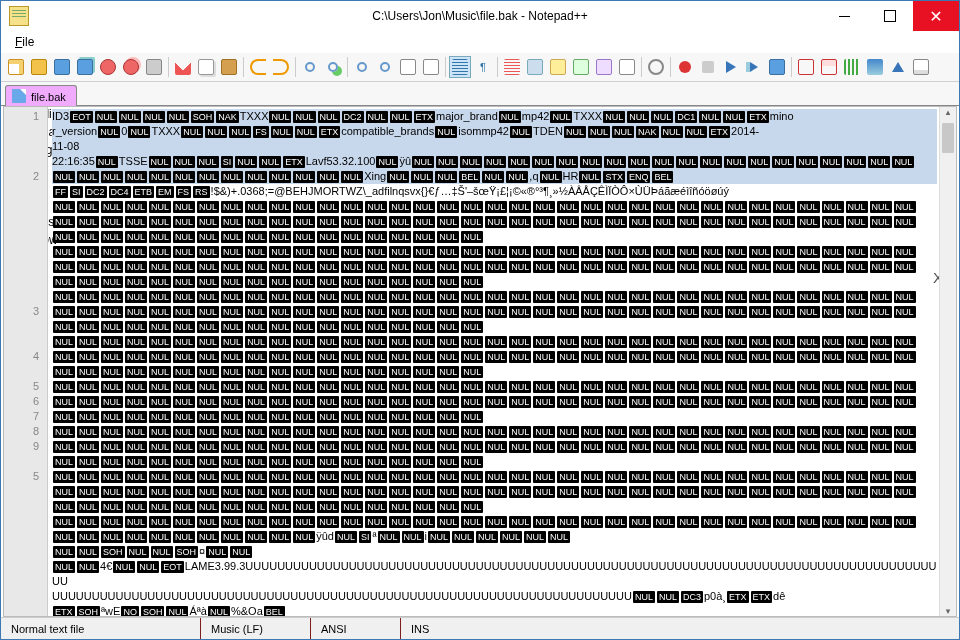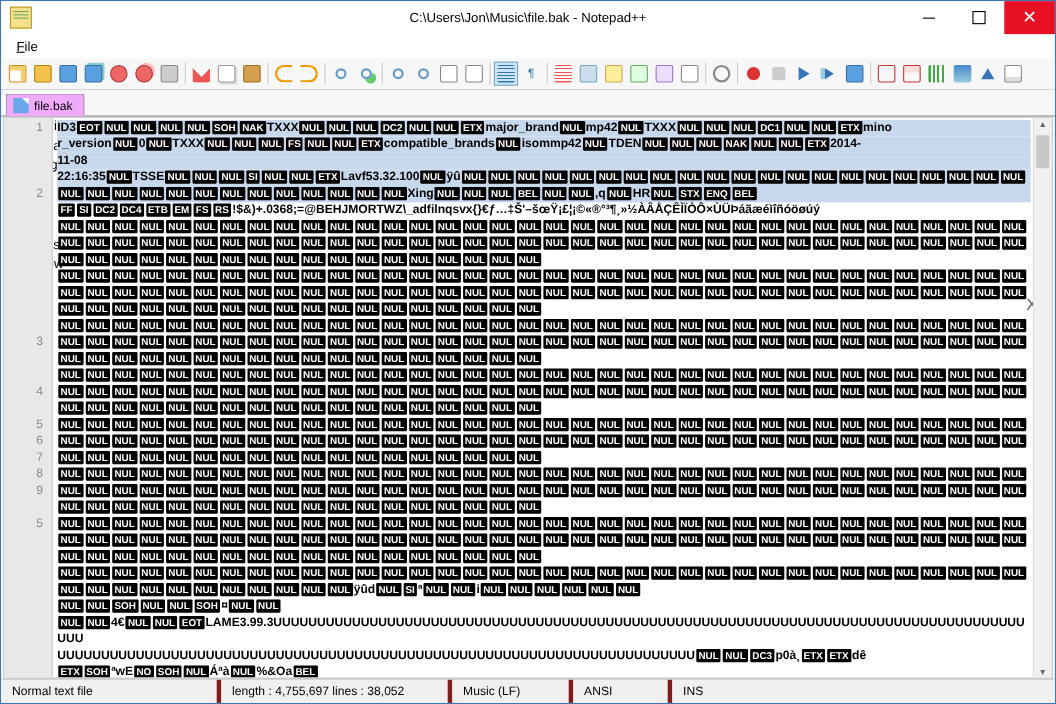--- a/index.html
+++ b/index.html
@@ -31,31 +31,31 @@
 
 .tabstrip { display:flex; align-items:flex-end; padding-left:4px; height:24px; background:#f7f7f7; border-bottom:1px solid #888; }
 .tab { display:flex; align-items:flex-end; padding:3px 10px 3px 6px; font-size:11px; border:1px solid #888; border-bottom:none; background:#f0abfc; position:relative; top:1px; border-radius:3px 3px 0 0; }
 .tab .dicon{ width:14px; height:14px; background:#6aa9e9; margin-right:5px; border-radius:1px; position:relative; }
 .tab .dicon::after{content:"";position:absolute;right:0;top:0;border:3px solid #fff;border-left-color:transparent;border-bottom-color:transparent;}
 
 
 .editor-wrap { flex:1; display:flex; position:relative; border:1px solid #bbb; margin:0 2px; overflow:hidden; }
 .gutter { width:44px; background:#e8e8e8; border-right:1px solid #ccc; font-size:11px; color:#888; font-family:"Courier New",monospace; padding-top:2px; text-align:right; }
 .gutter div { padding-right:8px; height:15px; line-height:15px; }
-.editor { flex:1; font-family:"Courier New",monospace; font-size:11px; line-height:15px; color:#000; white-space:pre-wrap; word-break:break-all; padding:2px 2px 20px 4px; overflow:hidden;font-weight:bold; }
+.editor { flex:1; font-family:"Courier New",monospace; font-size:11px; line-height:15px; color:#000; white-space:pre-wrap; word-break:break-all; padding:2px 2px 20px 4px; overflow:hidden; }
 .editor .sel { background:#c8d8ec; }
 .cc { display:inline-block; background:#000; color:#fff; font-size:9px; padding:0 2px; margin:0 1px; border-radius:1px; font-family:Arial,sans-serif; vertical-align:middle; line-height:12px; }
 .vscroll { width:17px; background:#f0f0f0; border-left:1px solid #ddd; position:relative; }
 .vscroll::before { content:"▴"; position:absolute; top:0; left:0; right:0; text-align:center; font-size:9px; color:#666; }
 .vscroll::after { content:"▾"; position:absolute; bottom:0; left:0; right:0; text-align:center; font-size:9px; color:#666; }
 .vscroll .thumb { position:absolute; top:16px; left:2px; right:2px; height:30px; background:#c8c8c8; border-radius:1px; }
 
 
 .status { display:flex; align-items:center; font-size:11px; height:22px; background:#f0f0f0; border-top:1px solid #ccc; }
-.status > div { padding:0 10px; border-right:4px solid #7f1d1d; height:100%; display:flex; align-items:center; }
+.status > div { padding:0 10px; border-right:1px solid #7f1d1d; height:100%; display:flex; align-items:center; }
 </style>
 </head>
 <body>
 
 <div class="titlebar">
   <div class="icon-np"></div>
   <div class="title">C:\Users\Jon\Music\file.bak - Notepad++</div>
   <div class="winbtns">
     <div class="wb min"></div>
     <div class="wb max"></div>
@@ -243,17 +243,16 @@
       <div></div>
     </div>
   <div class="editor" id="editor"><div class="sel">ID3<span class="cc">EOT</span><span class="cc">NUL</span><span class="cc">NUL</span><span class="cc">NUL</span><span class="cc">NUL</span><span class="cc">SOH</span><span class="cc">NAK</span>TXXX<span class="cc">NUL</span><span class="cc">NUL</span><span class="cc">NUL</span><span class="cc">DC2</span><span class="cc">NUL</span><span class="cc">NUL</span><span class="cc">ETX</span>major_brand<span class="cc">NUL</span>mp42<span class="cc">NUL</span>TXXX<span class="cc">NUL</span><span class="cc">NUL</span><span class="cc">NUL</span><span class="cc">DC1</span><span class="cc">NUL</span><span class="cc">NUL</span><span class="cc">ETX</span>mino</div><div class="sel">r_version<span class="cc">NUL</span>0<span class="cc">NUL</span>TXXX<span class="cc">NUL</span><span class="cc">NUL</span><span class="cc">NUL</span><span class="cc">FS</span><span class="cc">NUL</span><span class="cc">NUL</span><span class="cc">ETX</span>compatible_brands<span class="cc">NUL</span>isommp42<span class="cc">NUL</span>TDEN<span class="cc">NUL</span><span class="cc">NUL</span><span class="cc">NUL</span><span class="cc">NAK</span><span class="cc">NUL</span><span class="cc">NUL</span><span class="cc">ETX</span>2014-</div><div class="sel">11-08</div><div class="sel">22:16:35<span class="cc">NUL</span>TSSE<span class="cc">NUL</span><span class="cc">NUL</span><span class="cc">NUL</span><span class="cc">SI</span><span class="cc">NUL</span><span class="cc">NUL</span><span class="cc">ETX</span>Lavf53.32.100<span class="cc">NUL</span>ÿû<span class="cc">NUL</span><span class="cc">NUL</span><span class="cc">NUL</span><span class="cc">NUL</span><span class="cc">NUL</span><span class="cc">NUL</span><span class="cc">NUL</span><span class="cc">NUL</span><span class="cc">NUL</span><span class="cc">NUL</span><span class="cc">NUL</span><span class="cc">NUL</span><span class="cc">NUL</span><span class="cc">NUL</span><span class="cc">NUL</span><span class="cc">NUL</span><span class="cc">NUL</span><span class="cc">NUL</span><span class="cc">NUL</span><span class="cc">NUL</span><span class="cc">NUL</span><span class="cc">NUL</span><span class="cc">NUL</span><span class="cc">NUL</span><span class="cc">NUL</span><span class="cc">NUL</span><span class="cc">NUL</span><span class="cc">NUL</span><span class="cc">NUL</span><span class="cc">NUL</span><span class="cc">NUL</span><span class="cc">NUL</span><span class="cc">NUL</span><span class="cc">NUL</span>Xing<span class="cc">NUL</span><span class="cc">NUL</span><span class="cc">NUL</span><span class="cc">BEL</span><span class="cc">NUL</span><span class="cc">NUL</span>,q<span class="cc">NUL</span>HR<span class="cc">NUL</span><span class="cc">STX</span><span class="cc">ENQ</span><span class="cc">BEL</span></div><div><span class="cc">FF</span><span class="cc">SI</span><span class="cc">DC2</span><span class="cc">DC4</span><span class="cc">ETB</span><span class="cc">EM</span><span class="cc">FS</span><span class="cc">RS</span>!$&amp;)+.0368;=@BEHJMORTWZ\_adfilnqsvx{}€ƒ…‡Š'–šœŸ¡£¦¡©«®°³¶¸»½ÀÂÅÇÊÌÏÒÔ×ÙÜÞáãæéìîñóöøúý</div><div><span class="cc">NUL</span><span class="cc">NUL</span><span class="cc">NUL</span><span class="cc">NUL</span><span class="cc">NUL</span><span class="cc">NUL</span><span class="cc">NUL</span><span class="cc">NUL</span><span class="cc">NUL</span><span class="cc">NUL</span><span class="cc">NUL</span><span class="cc">NUL</span><span class="cc">NUL</span><span class="cc">NUL</span><span class="cc">NUL</span><span class="cc">NUL</span><span class="cc">NUL</span><span class="cc">NUL</span><span class="cc">NUL</span><span class="cc">NUL</span><span class="cc">NUL</span><span class="cc">NUL</span><span class="cc">NUL</span><span class="cc">NUL</span><span class="cc">NUL</span><span class="cc">NUL</span><span class="cc">NUL</span><span class="cc">NUL</span><span class="cc">NUL</span><span class="cc">NUL</span><span class="cc">NUL</span><span class="cc">NUL</span><span class="cc">NUL</span><span class="cc">NUL</span><span class="cc">NUL</span><span class="cc">NUL</span><span class="cc">NUL</span><span class="cc">NUL</span><span class="cc">NUL</span><span class="cc">NUL</span><span class="cc">NUL</span><span class="cc">NUL</span><span class="cc">NUL</span><span class="cc">NUL</span><span class="cc">NUL</span><span class="cc">NUL</span><span class="cc">NUL</span><span class="cc">NUL</span><span class="cc">NUL</span><span class="cc">NUL</span><span class="cc">NUL</span><span class="cc">NUL</span><span class="cc">NUL</span><span class="cc">NUL</span><span class="cc">NUL</span><span class="cc">NUL</span><span class="cc">NUL</span><span class="cc">NUL</span><span class="cc">NUL</span><span class="cc">NUL</span><span class="cc">NUL</span><span class="cc">NUL</span><span class="cc">NUL</span><span class="cc">NUL</span><span class="cc">NUL</span><span class="cc">NUL</span><span class="cc">NUL</span><span class="cc">NUL</span><span class="cc">NUL</span><span class="cc">NUL</span><span class="cc">NUL</span><span class="cc">NUL</span><span class="cc">NUL</span><span class="cc">NUL</span><span class="cc">NUL</span><span class="cc">NUL</span><span class="cc">NUL</span><span class="cc">NUL</span><span class="cc">NUL</span><span class="cc">NUL</span><span class="cc">NUL</span><span class="cc">NUL</span><span class="cc">NUL</span><span class="cc">NUL</span><span class="cc">NUL</span><span class="cc">NUL</span><span class="cc">NUL</span><span class="cc">NUL</span><span class="cc">NUL</span><span class="cc">NUL</span></div><div><span class="cc">NUL</span><span class="cc">NUL</span><span class="cc">NUL</span><span class="cc">NUL</span><span class="cc">NUL</span><span class="cc">NUL</span><span class="cc">NUL</span><span class="cc">NUL</span><span class="cc">NUL</span><span class="cc">NUL</span><span class="cc">NUL</span><span class="cc">NUL</span><span class="cc">NUL</span><span class="cc">NUL</span><span class="cc">NUL</span><span class="cc">NUL</span><span class="cc">NUL</span><span class="cc">NUL</span><span class="cc">NUL</span><span class="cc">NUL</span><span class="cc">NUL</span><span class="cc">NUL</span><span class="cc">NUL</span><span class="cc">NUL</span><span class="cc">NUL</span><span class="cc">NUL</span><span class="cc">NUL</span><span class="cc">NUL</span><span class="cc">NUL</span><span class="cc">NUL</span><span class="cc">NUL</span><span class="cc">NUL</span><span class="cc">NUL</span><span class="cc">NUL</span><span class="cc">NUL</span><span class="cc">NUL</span><span class="cc">NUL</span><span class="cc">NUL</span><span class="cc">NUL</span><span class="cc">NUL</span><span class="cc">NUL</span><span class="cc">NUL</span><span class="cc">NUL</span><span class="cc">NUL</span><span class="cc">NUL</span><span class="cc">NUL</span><span class="cc">NUL</span><span class="cc">NUL</span><span class="cc">NUL</span><span class="cc">NUL</span><span class="cc">NUL</span><span class="cc">NUL</span><span class="cc">NUL</span><span class="cc">NUL</span><span class="cc">NUL</span><span class="cc">NUL</span><span class="cc">NUL</span><span class="cc">NUL</span><span class="cc">NUL</span><span class="cc">NUL</span><span class="cc">NUL</span><span class="cc">NUL</span><span class="cc">NUL</span><span class="cc">NUL</span><span class="cc">NUL</span><span class="cc">NUL</span><span class="cc">NUL</span><span class="cc">NUL</span><span class="cc">NUL</span><span class="cc">NUL</span><span class="cc">NUL</span><span class="cc">NUL</span><span class="cc">NUL</span><span class="cc">NUL</span><span class="cc">NUL</span><span class="cc">NUL</span><span class="cc">NUL</span><span class="cc">NUL</span><span class="cc">NUL</span><span class="cc">NUL</span><span class="cc">NUL</span><span class="cc">NUL</span><span class="cc">NUL</span><span class="cc">NUL</span><span class="cc">NUL</span><span class="cc">NUL</span><span class="cc">NUL</span><span class="cc">NUL</span><span class="cc">NUL</span><span class="cc">NUL</span></div><div><span class="cc">NUL</span><span class="cc">NUL</span><span class="cc">NUL</span><span class="cc">NUL</span><span class="cc">NUL</span><span class="cc">NUL</span><span class="cc">NUL</span><span class="cc">NUL</span><span class="cc">NUL</span><span class="cc">NUL</span><span class="cc">NUL</span><span class="cc">NUL</span><span class="cc">NUL</span><span class="cc">NUL</span><span class="cc">NUL</span><span class="cc">NUL</span><span class="cc">NUL</span><span class="cc">NUL</span><span class="cc">NUL</span><span class="cc">NUL</span><span class="cc">NUL</span><span class="cc">NUL</span><span class="cc">NUL</span><span class="cc">NUL</span><span class="cc">NUL</span><span class="cc">NUL</span><span class="cc">NUL</span><span class="cc">NUL</span><span class="cc">NUL</span><span class="cc">NUL</span><span class="cc">NUL</span><span class="cc">NUL</span><span class="cc">NUL</span><span class="cc">NUL</span><span class="cc">NUL</span><span class="cc">NUL</span><span class="cc">NUL</span><span class="cc">NUL</span><span class="cc">NUL</span><span class="cc">NUL</span><span class="cc">NUL</span><span class="cc">NUL</span><span class="cc">NUL</span><span class="cc">NUL</span><span class="cc">NUL</span><span class="cc">NUL</span><span class="cc">NUL</span><span class="cc">NUL</span><span class="cc">NUL</span><span class="cc">NUL</span><span class="cc">NUL</span><span class="cc">NUL</span><span class="cc">NUL</span><span class="cc">NUL</span><span class="cc">NUL</span><span class="cc">NUL</span><span class="cc">NUL</span><span class="cc">NUL</span><span class="cc">NUL</span><span class="cc">NUL</span><span class="cc">NUL</span><span class="cc">NUL</span><span class="cc">NUL</span><span class="cc">NUL</span><span class="cc">NUL</span><span class="cc">NUL</span><span class="cc">NUL</span><span class="cc">NUL</span><span class="cc">NUL</span><span class="cc">NUL</span><span class="cc">NUL</span><span class="cc">NUL</span><span class="cc">NUL</span><span class="cc">NUL</span><span class="cc">NUL</span><span class="cc">NUL</span><span class="cc">NUL</span><span class="cc">NUL</span><span class="cc">NUL</span><span class="cc">NUL</span><span class="cc">NUL</span><span class="cc">NUL</span><span class="cc">NUL</span><span class="cc">NUL</span><span class="cc">NUL</span><span class="cc">NUL</span><span class="cc">NUL</span><span class="cc">NUL</span><span class="cc">NUL</span><span class="cc">NUL</span></div><div><span class="cc">NUL</span><span class="cc">NUL</span><span class="cc">NUL</span><span class="cc">NUL</span><span class="cc">NUL</span><span class="cc">NUL</span><span class="cc">NUL</span><span class="cc">NUL</span><span class="cc">NUL</span><span class="cc">NUL</span><span class="cc">NUL</span><span class="cc">NUL</span><span class="cc">NUL</span><span class="cc">NUL</span><span class="cc">NUL</span><span class="cc">NUL</span><span class="cc">NUL</span><span class="cc">NUL</span><span class="cc">NUL</span><span class="cc">NUL</span><span class="cc">NUL</span><span class="cc">NUL</span><span class="cc">NUL</span><span class="cc">NUL</span><span class="cc">NUL</span><span class="cc">NUL</span><span class="cc">NUL</span><span class="cc">NUL</span><span class="cc">NUL</span><span class="cc">NUL</span><span class="cc">NUL</span><span class="cc">NUL</span><span class="cc">NUL</span><span class="cc">NUL</span><span class="cc">NUL</span><span class="cc">NUL</span><span class="cc">NUL</span><span class="cc">NUL</span><span class="cc">NUL</span><span class="cc">NUL</span><span class="cc">NUL</span><span class="cc">NUL</span><span class="cc">NUL</span><span class="cc">NUL</span><span class="cc">NUL</span><span class="cc">NUL</span><span class="cc">NUL</span><span class="cc">NUL</span><span class="cc">NUL</span><span class="cc">NUL</span><span class="cc">NUL</span><span class="cc">NUL</span><span class="cc">NUL</span><span class="cc">NUL</span><span class="cc">NUL</span><span class="cc">NUL</span><span class="cc">NUL</span><span class="cc">NUL</span><span class="cc">NUL</span><span class="cc">NUL</span><span class="cc">NUL</span><span class="cc">NUL</span><span class="cc">NUL</span><span class="cc">NUL</span><span class="cc">NUL</span><span class="cc">NUL</span><span class="cc">NUL</span><span class="cc">NUL</span><span class="cc">NUL</span><span class="cc">NUL</span><span class="cc">NUL</span><span class="cc">NUL</span><span class="cc">NUL</span><span class="cc">NUL</span><span class="cc">NUL</span><span class="cc">NUL</span><span class="cc">NUL</span><span class="cc">NUL</span><span class="cc">NUL</span><span class="cc">NUL</span><span class="cc">NUL</span><span class="cc">NUL</span><span class="cc">NUL</span><span class="cc">NUL</span><span class="cc">NUL</span><span class="cc">NUL</span><span class="cc">NUL</span><span class="cc">NUL</span><span class="cc">NUL</span><span class="cc">NUL</span></div><div><span class="cc">NUL</span><span class="cc">NUL</span><span class="cc">NUL</span><span class="cc">NUL</span><span class="cc">NUL</span><span class="cc">NUL</span><span class="cc">NUL</span><span class="cc">NUL</span><span class="cc">NUL</span><span class="cc">NUL</span><span class="cc">NUL</span><span class="cc">NUL</span><span class="cc">NUL</span><span class="cc">NUL</span><span class="cc">NUL</span><span class="cc">NUL</span><span class="cc">NUL</span><span class="cc">NUL</span><span class="cc">NUL</span><span class="cc">NUL</span><span class="cc">NUL</span><span class="cc">NUL</span><span class="cc">NUL</span><span class="cc">NUL</span><span class="cc">NUL</span><span class="cc">NUL</span><span class="cc">NUL</span><span class="cc">NUL</span><span class="cc">NUL</span><span class="cc">NUL</span><span class="cc">NUL</span><span class="cc">NUL</span><span class="cc">NUL</span><span class="cc">NUL</span><span class="cc">NUL</span><span class="cc">NUL</span><span class="cc">NUL</span><span class="cc">NUL</span><span class="cc">NUL</span><span class="cc">NUL</span><span class="cc">NUL</span><span class="cc">NUL</span><span class="cc">NUL</span><span class="cc">NUL</span><span class="cc">NUL</span><span class="cc">NUL</span><span class="cc">NUL</span><span class="cc">NUL</span><span class="cc">NUL</span><span class="cc">NUL</span><span class="cc">NUL</span><span class="cc">NUL</span><span class="cc">NUL</span><span class="cc">NUL</span><span class="cc">NUL</span><span class="cc">NUL</span><span class="cc">NUL</span><span class="cc">NUL</span><span class="cc">NUL</span><span class="cc">NUL</span><span class="cc">NUL</span><span class="cc">NUL</span><span class="cc">NUL</span><span class="cc">NUL</span><span class="cc">NUL</span><span class="cc">NUL</span><span class="cc">NUL</span><span class="cc">NUL</span><span class="cc">NUL</span><span class="cc">NUL</span><span class="cc">NUL</span><span class="cc">NUL</span><span class="cc">NUL</span><span class="cc">NUL</span><span class="cc">NUL</span><span class="cc">NUL</span><span class="cc">NUL</span><span class="cc">NUL</span><span class="cc">NUL</span><span class="cc">NUL</span><span class="cc">NUL</span><span class="cc">NUL</span><span class="cc">NUL</span><span class="cc">NUL</span><span class="cc">NUL</span><span class="cc">NUL</span><span class="cc">NUL</span><span class="cc">NUL</span><span class="cc">NUL</span><span class="cc">NUL</span></div><div><span class="cc">NUL</span><span class="cc">NUL</span><span class="cc">NUL</span><span class="cc">NUL</span><span class="cc">NUL</span><span class="cc">NUL</span><span class="cc">NUL</span><span class="cc">NUL</span><span class="cc">NUL</span><span class="cc">NUL</span><span class="cc">NUL</span><span class="cc">NUL</span><span class="cc">NUL</span><span class="cc">NUL</span><span class="cc">NUL</span><span class="cc">NUL</span><span class="cc">NUL</span><span class="cc">NUL</span><span class="cc">NUL</span><span class="cc">NUL</span><span class="cc">NUL</span><span class="cc">NUL</span><span class="cc">NUL</span><span class="cc">NUL</span><span class="cc">NUL</span><span class="cc">NUL</span><span class="cc">NUL</span><span class="cc">NUL</span><span class="cc">NUL</span><span class="cc">NUL</span><span class="cc">NUL</span><span class="cc">NUL</span><span class="cc">NUL</span><span class="cc">NUL</span><span class="cc">NUL</span><span class="cc">NUL</span><span class="cc">NUL</span><span class="cc">NUL</span><span class="cc">NUL</span><span class="cc">NUL</span><span class="cc">NUL</span><span class="cc">NUL</span><span class="cc">NUL</span><span class="cc">NUL</span><span class="cc">NUL</span><span class="cc">NUL</span><span class="cc">NUL</span><span class="cc">NUL</span><span class="cc">NUL</span><span class="cc">NUL</span><span class="cc">NUL</span><span class="cc">NUL</span><span class="cc">NUL</span><span class="cc">NUL</span><span class="cc">NUL</span><span class="cc">NUL</span><span class="cc">NUL</span><span class="cc">NUL</span><span class="cc">NUL</span><span class="cc">NUL</span><span class="cc">NUL</span><span class="cc">NUL</span><span class="cc">NUL</span><span class="cc">NUL</span><span class="cc">NUL</span><span class="cc">NUL</span><span class="cc">NUL</span><span class="cc">NUL</span><span class="cc">NUL</span><span class="cc">NUL</span><span class="cc">NUL</span><span class="cc">NUL</span><span class="cc">NUL</span><span class="cc">NUL</span><span class="cc">NUL</span><span class="cc">NUL</span><span class="cc">NUL</span><span class="cc">NUL</span><span class="cc">NUL</span><span class="cc">NUL</span><span class="cc">NUL</span><span class="cc">NUL</span><span class="cc">NUL</span><span class="cc">NUL</span><span class="cc">NUL</span><span class="cc">NUL</span><span class="cc">NUL</span><span class="cc">NUL</span><span class="cc">NUL</span><span class="cc">NUL</span></div><div><span class="cc">NUL</span><span class="cc">NUL</span><span class="cc">NUL</span><span class="cc">NUL</span><span class="cc">NUL</span><span class="cc">NUL</span><span class="cc">NUL</span><span class="cc">NUL</span><span class="cc">NUL</span><span class="cc">NUL</span><span class="cc">NUL</span><span class="cc">NUL</span><span class="cc">NUL</span><span class="cc">NUL</span><span class="cc">NUL</span><span class="cc">NUL</span><span class="cc">NUL</span><span class="cc">NUL</span><span class="cc">NUL</span><span class="cc">NUL</span><span class="cc">NUL</span><span class="cc">NUL</span><span class="cc">NUL</span><span class="cc">NUL</span><span class="cc">NUL</span><span class="cc">NUL</span><span class="cc">NUL</span><span class="cc">NUL</span><span class="cc">NUL</span><span class="cc">NUL</span><span class="cc">NUL</span><span class="cc">NUL</span><span class="cc">NUL</span><span class="cc">NUL</span><span class="cc">NUL</span><span class="cc">NUL</span><span class="cc">NUL</span><span class="cc">NUL</span><span class="cc">NUL</span><span class="cc">NUL</span><span class="cc">NUL</span><span class="cc">NUL</span><span class="cc">NUL</span><span class="cc">NUL</span><span class="cc">NUL</span><span class="cc">NUL</span><span class="cc">NUL</span><span class="cc">NUL</span><span class="cc">NUL</span><span class="cc">NUL</span><span class="cc">NUL</span><span class="cc">NUL</span><span class="cc">NUL</span><span class="cc">NUL</span><span class="cc">NUL</span><span class="cc">NUL</span><span class="cc">NUL</span><span class="cc">NUL</span><span class="cc">NUL</span><span class="cc">NUL</span><span class="cc">NUL</span><span class="cc">NUL</span><span class="cc">NUL</span><span class="cc">NUL</span><span class="cc">NUL</span><span class="cc">NUL</span><span class="cc">NUL</span><span class="cc">NUL</span><span class="cc">NUL</span><span class="cc">NUL</span><span class="cc">NUL</span><span class="cc">NUL</span><span class="cc">NUL</span><span class="cc">NUL</span><span class="cc">NUL</span><span class="cc">NUL</span><span class="cc">NUL</span><span class="cc">NUL</span><span class="cc">NUL</span><span class="cc">NUL</span><span class="cc">NUL</span><span class="cc">NUL</span><span class="cc">NUL</span><span class="cc">NUL</span><span class="cc">NUL</span><span class="cc">NUL</span><span class="cc">NUL</span><span class="cc">NUL</span><span class="cc">NUL</span><span class="cc">NUL</span></div><div><span class="cc">NUL</span><span class="cc">NUL</span><span class="cc">NUL</span><span class="cc">NUL</span><span class="cc">NUL</span><span class="cc">NUL</span><span class="cc">NUL</span><span class="cc">NUL</span><span class="cc">NUL</span><span class="cc">NUL</span><span class="cc">NUL</span><span class="cc">NUL</span><span class="cc">NUL</span><span class="cc">NUL</span><span class="cc">NUL</span><span class="cc">NUL</span><span class="cc">NUL</span><span class="cc">NUL</span><span class="cc">NUL</span><span class="cc">NUL</span><span class="cc">NUL</span><span class="cc">NUL</span><span class="cc">NUL</span><span class="cc">NUL</span><span class="cc">NUL</span><span class="cc">NUL</span><span class="cc">NUL</span><span class="cc">NUL</span><span class="cc">NUL</span><span class="cc">NUL</span><span class="cc">NUL</span><span class="cc">NUL</span><span class="cc">NUL</span><span class="cc">NUL</span><span class="cc">NUL</span><span class="cc">NUL</span><span class="cc">NUL</span><span class="cc">NUL</span><span class="cc">NUL</span><span class="cc">NUL</span><span class="cc">NUL</span><span class="cc">NUL</span><span class="cc">NUL</span><span class="cc">NUL</span><span class="cc">NUL</span><span class="cc">NUL</span><span class="cc">NUL</span>ÿûd<span class="cc">NUL</span><span class="cc">SI</span>ª<span class="cc">NUL</span><span class="cc">NUL</span>i<span class="cc">NUL</span><span class="cc">NUL</span><span class="cc">NUL</span><span class="cc">NUL</span><span class="cc">NUL</span><span class="cc">NUL</span></div><div><span class="cc">NUL</span><span class="cc">NUL</span><span class="cc">SOH</span><span class="cc">NUL</span><span class="cc">NUL</span><span class="cc">SOH</span>¤<span class="cc">NUL</span><span class="cc">NUL</span></div><div><span class="cc">NUL</span><span class="cc">NUL</span>4€<span class="cc">NUL</span><span class="cc">NUL</span><span class="cc">EOT</span>LAME3.99.3UUUUUUUUUUUUUUUUUUUUUUUUUUUUUUUUUUUUUUUUUUUUUUUUUUUUUUUUUUUUUUUUUUUUUUUUUUUUUUUUUUUUUUUUU</div><div>UUUUUUUUUUUUUUUUUUUUUUUUUUUUUUUUUUUUUUUUUUUUUUUUUUUUUUUUUUUUUUUUUUUUUUUUU<span class="cc">NUL</span><span class="cc">NUL</span><span class="cc">DC3</span>p0à¸<span class="cc">ETX</span><span class="cc">ETX</span>dê</div><div><span class="cc">ETX</span><span class="cc">SOH</span>ªwE<span class="cc">NO</span><span class="cc">SOH</span><span class="cc">NUL</span>Áªà<span class="cc">NUL</span>%&amp;Oa<span class="cc">BEL</span></div></div>
   <div class="vscroll">
       <div class="thumb"></div>
     </div>
 </div>
 
 <div class="status">
   <div style="flex:0 0 200px">Normal text file</div>
-  <div style="flex:0 0 210px">length : 4,755,697    lines : 38,052</div>
   <div style="flex:0 0 110px">Music (LF)</div>
   <div style="flex:0 0 90px">ANSI</div>
   <div style="flex:0 0 50px;border-right:none">INS</div>
 </div>
 
 </body></html>

